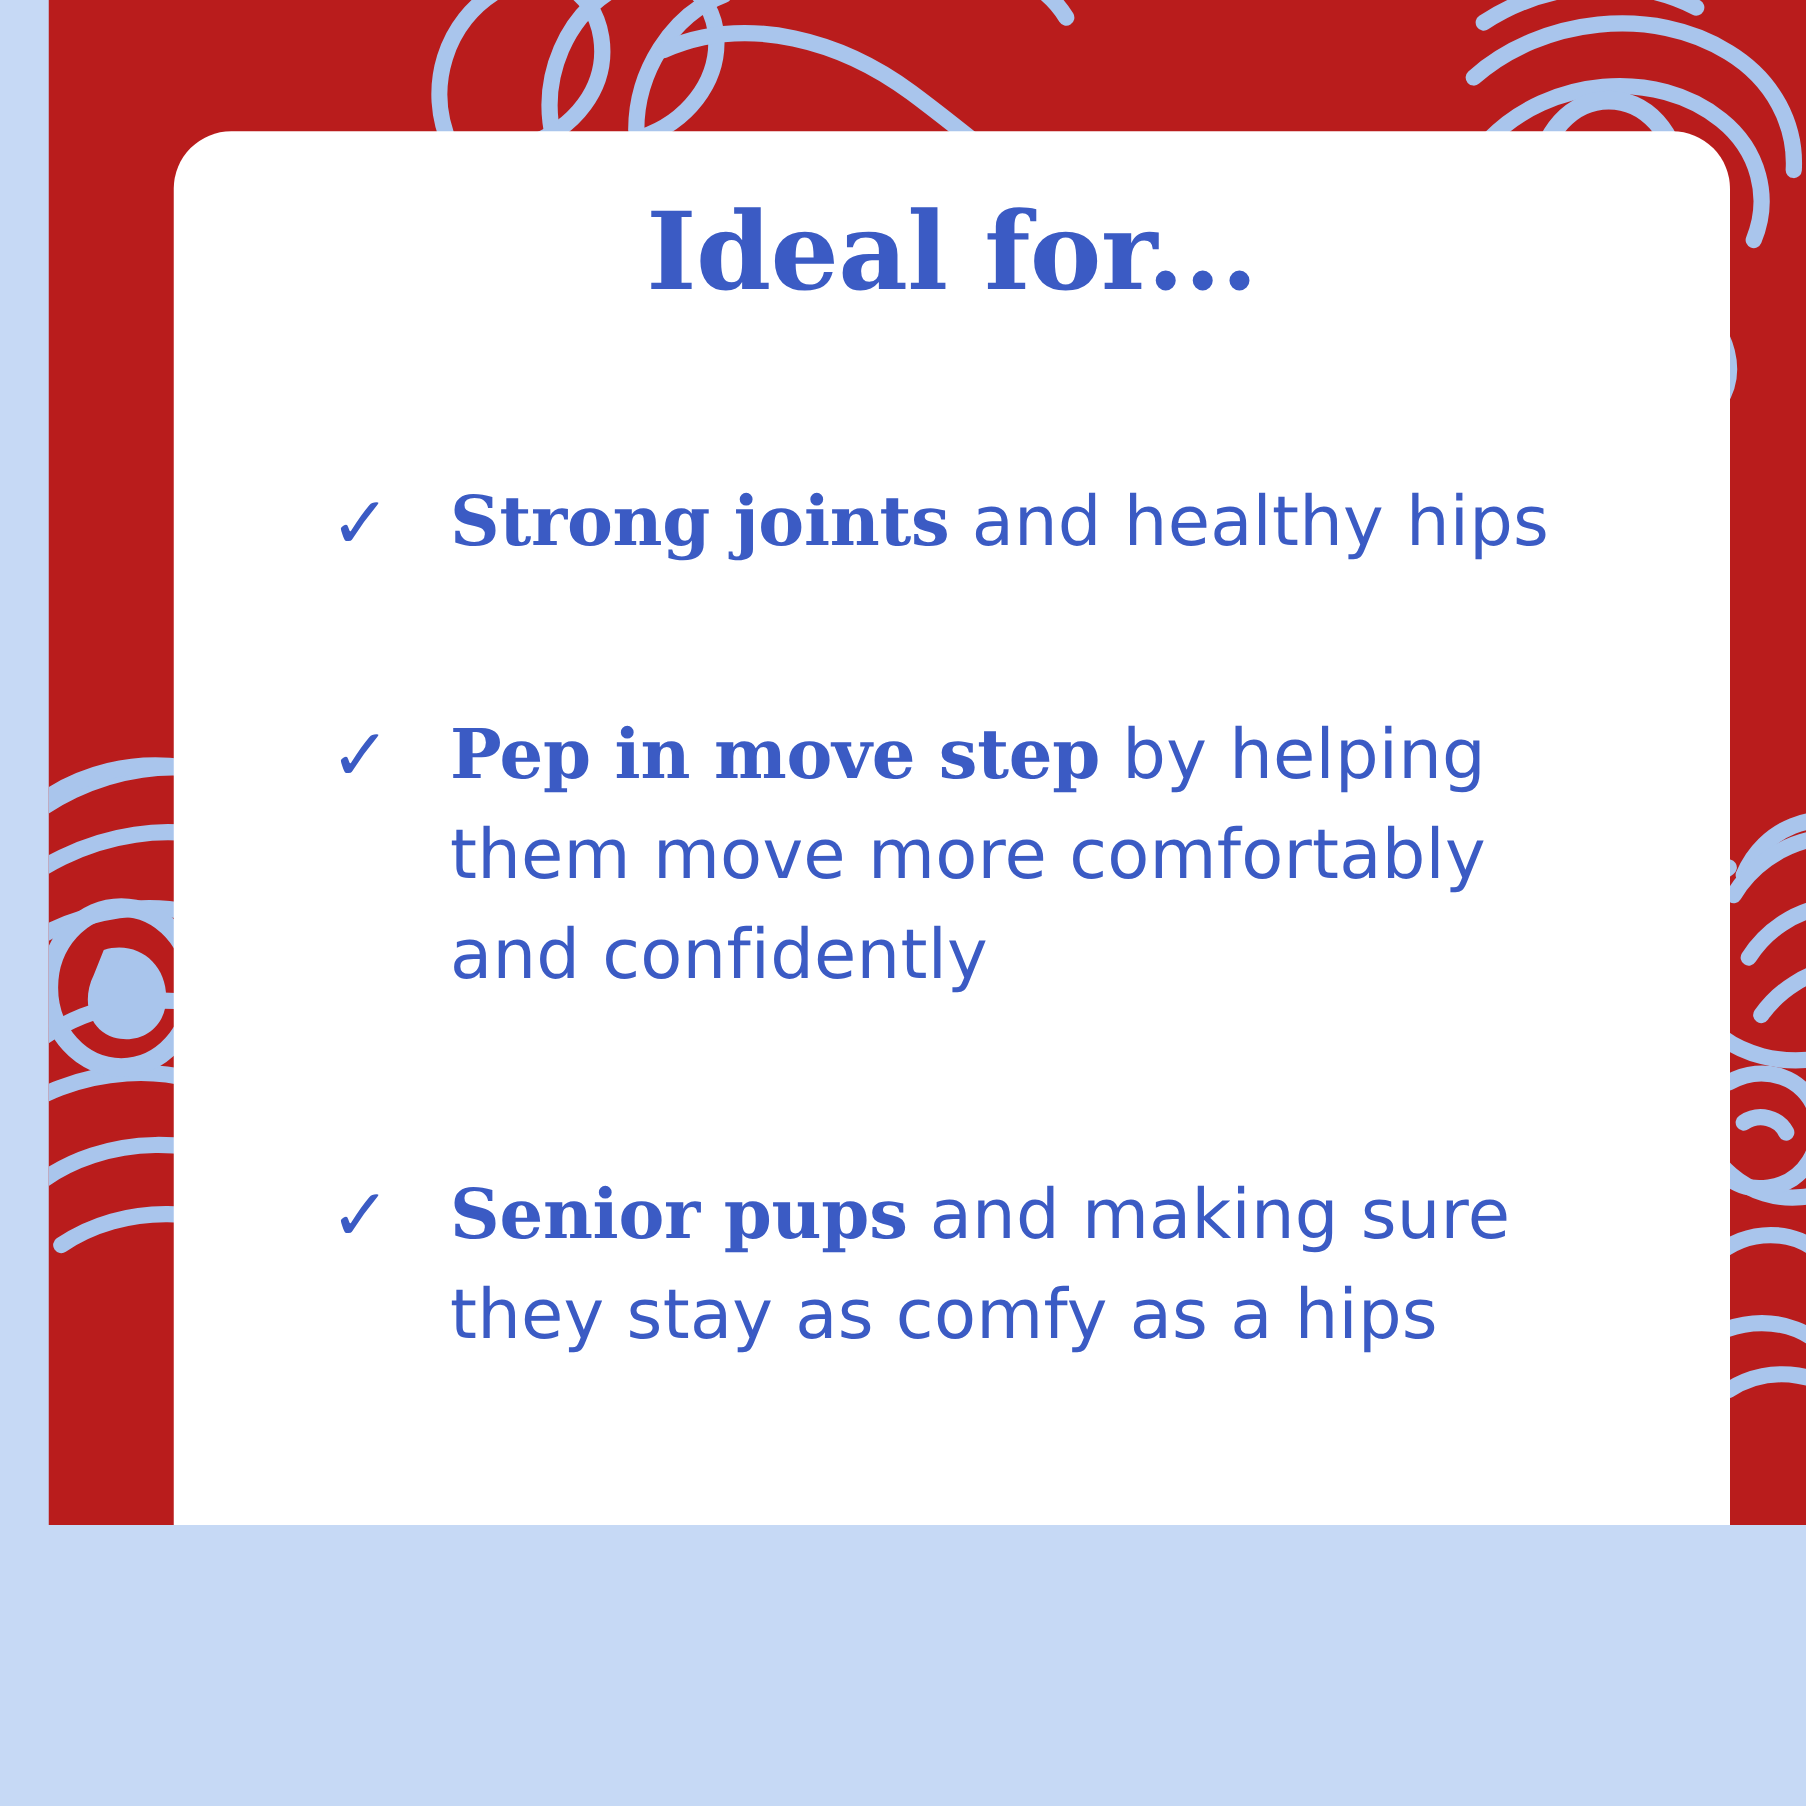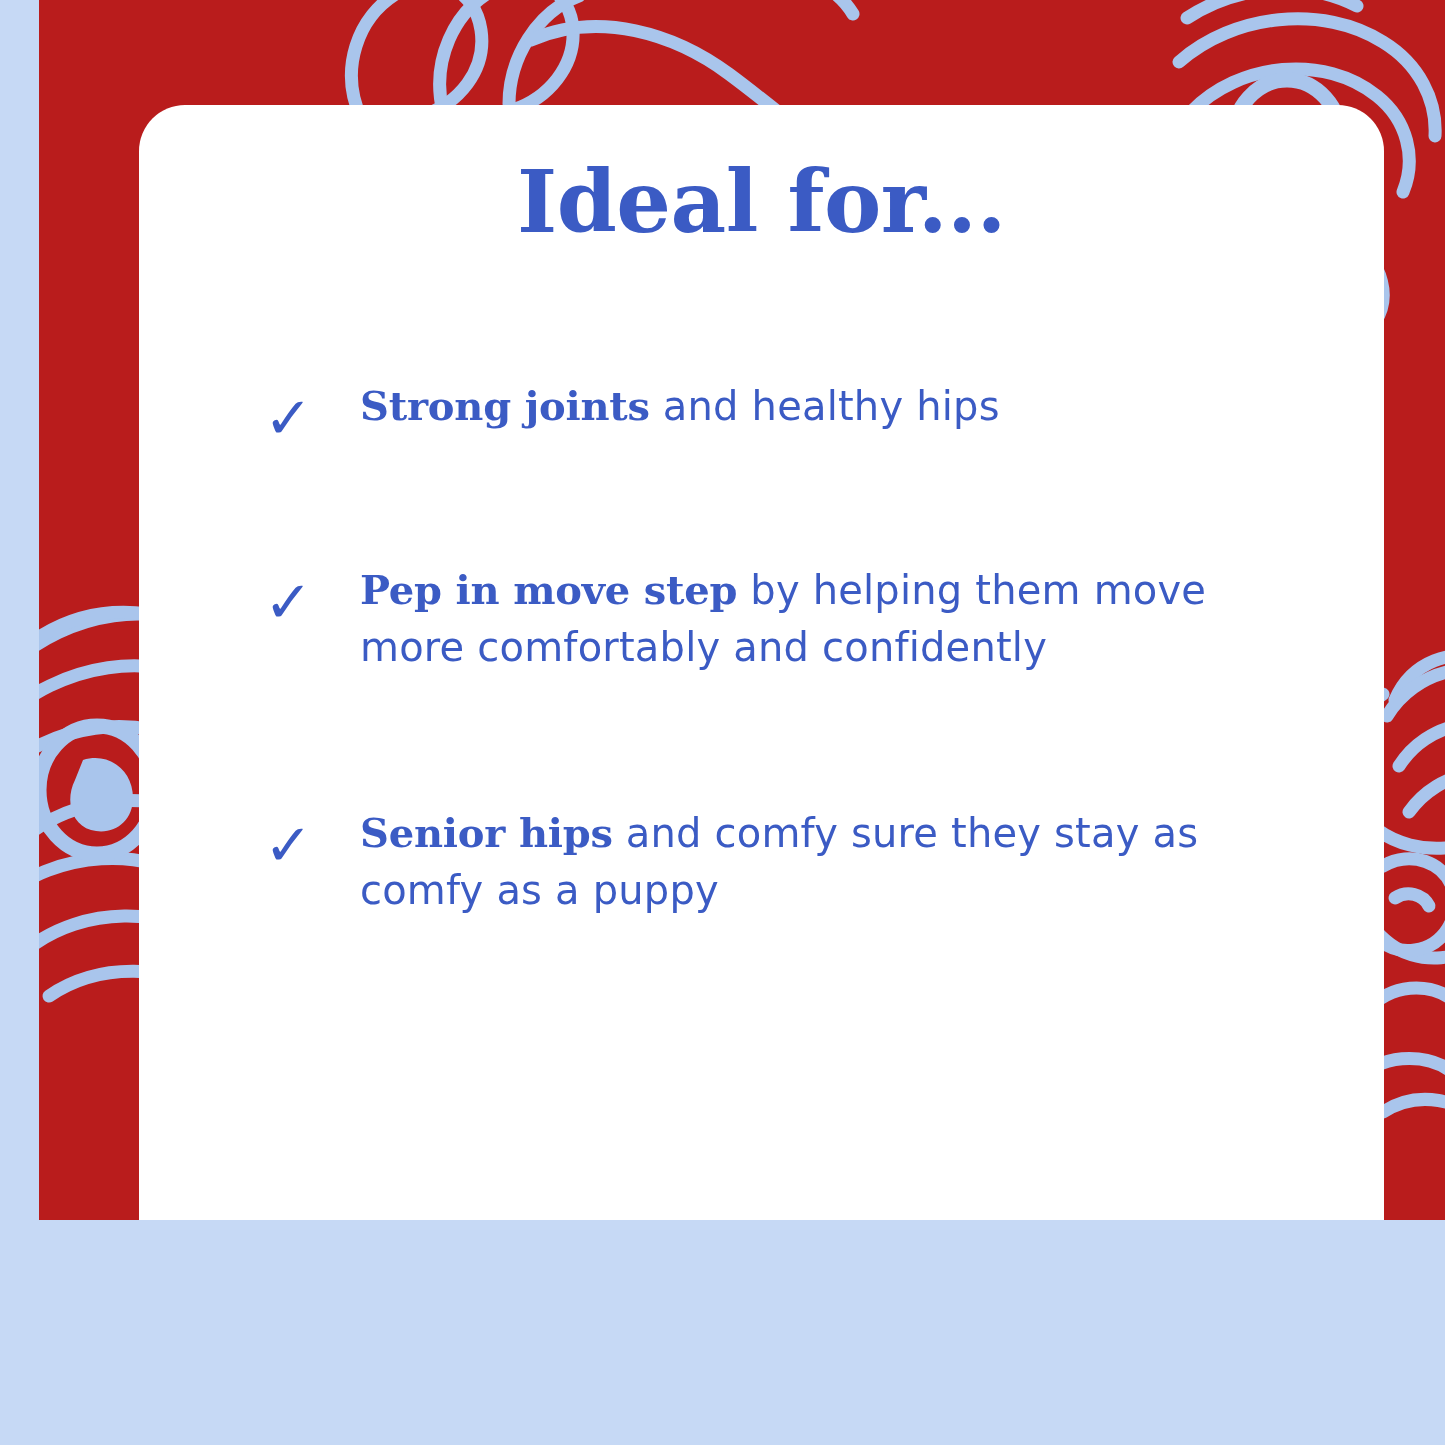--- a/index.html
+++ b/index.html
@@ -82,22 +82,22 @@
     line-height: 74px;
     font-weight: normal;
     text-align: left;
     padding-top: 4px;
   }
 
   .bullet-body {
     flex: 1 1 auto;
     color: #3b5bc4;
     font-family: "DejaVu Sans", "Liberation Sans", sans-serif;
-    font-size: 40px;
-    line-height: 57px;
+    font-size: 55px;
+    line-height: 80px;
     font-weight: normal;
     letter-spacing: 0.2px;
     max-width: 880px;
   }
 
   .bullet-lead {
     font-family: "DejaVu Serif", "Liberation Serif", serif;
     font-weight: bold;
     letter-spacing: -0.2px;
   }
@@ -204,18 +204,18 @@
         <span class="bullet-body"><span class="bullet-lead">Strong joints</span><span> and healthy hips</span></span>
       </div>
 
       <div class="bullet bullet-2">
         <span class="bullet-check">✓</span>
         <span class="bullet-body"><span class="bullet-lead">Pep in move step</span><span> by helping them move more comfortably and confidently</span></span>
       </div>
 
       <div class="bullet bullet-3">
         <span class="bullet-check">✓</span>
-        <span class="bullet-body"><span class="bullet-lead">Senior hips</span><span> and comfy sure they stay as comfy as a puppy</span></span>
+        <span class="bullet-body"><span class="bullet-lead">Senior pups</span><span> and making sure they stay as comfy as a hips</span></span>
       </div>
 
     </div>
   </div>
 </div>
 
 </body></html>

